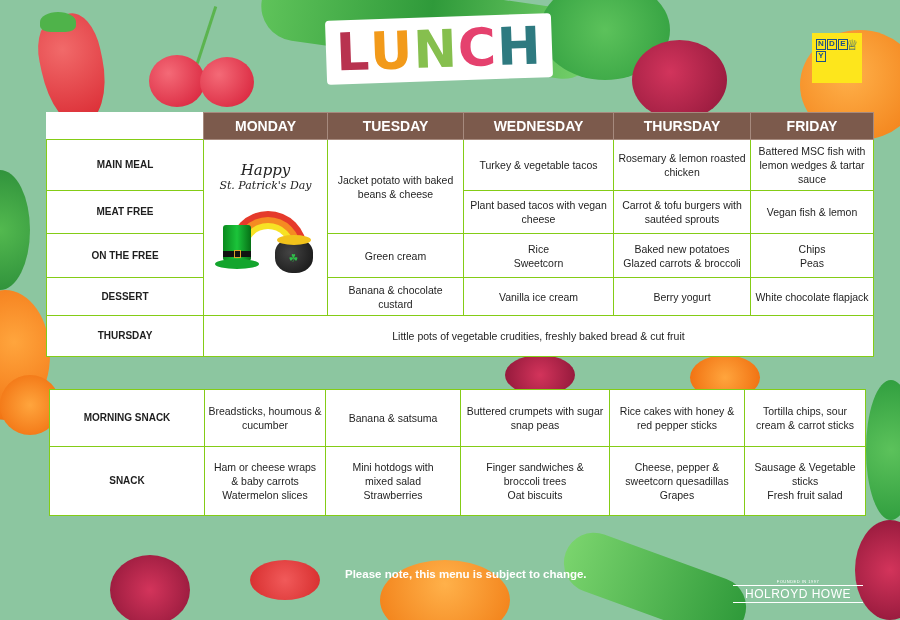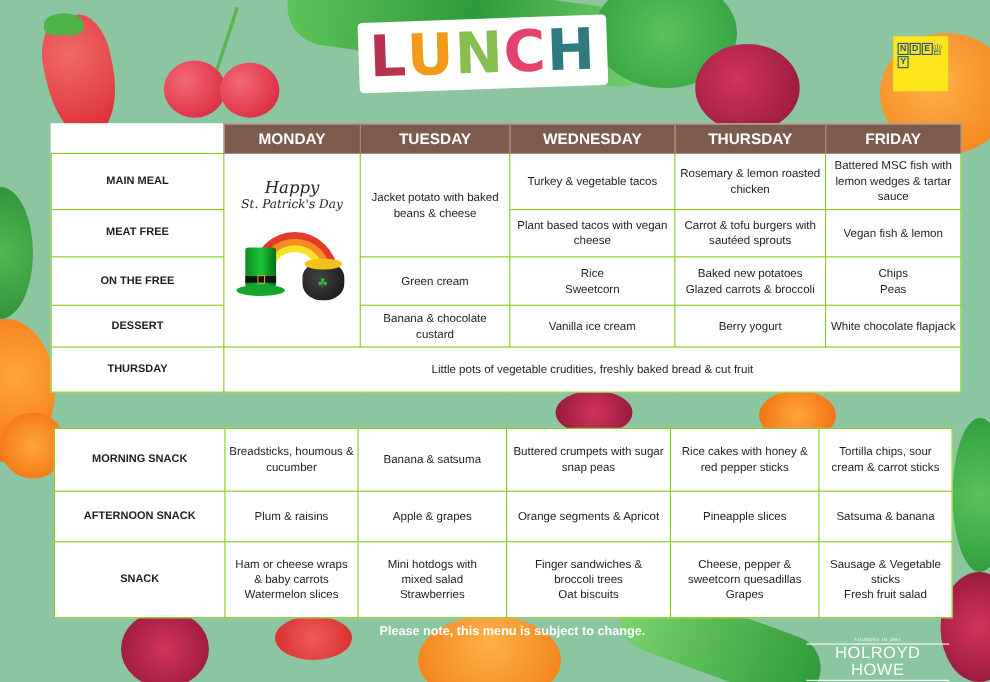--- a/index.html
+++ b/index.html
@@ -79,21 +79,21 @@
   .hat-buckle { position: absolute; left: 19px; top: 25px; width: 7px; height: 8px; border: 1.5px solid #d6a329; }
   .hat-brim { position: absolute; left: 0; top: 34px; width: 44px; height: 10px; background: #13a52d; border-radius: 50%; }
   .pot { position: absolute; left: 64px; top: 76px; width: 38px; height: 34px; background: radial-gradient(circle at 40% 40%, #444, #111); border-radius: 40% 40% 45% 45%; }
   .gold { position: absolute; left: 66px; top: 72px; width: 34px; height: 10px; background: #f1c21b; border-radius: 50%; }
   .clover { position: absolute; left: 78px; top: 88px; color: #2fbf4a; font-size: 11px; }
 
   
   .note { position: absolute; left: 345px; top: 568px; color: #fff; font-weight: bold; font-size: 11.5px; }
   .hh { position: absolute; left: 733px; top: 579px; width: 130px; color: #fff; text-align: center; }
   .hh-small { font-size: 4px; letter-spacing: 0.5px; display: block; }
-  .hh-main { display: block; font-size: 15px; letter-spacing: 0.5px; border-top: 1px solid #fff; border-bottom: 1px solid #fff; line-height: 16px; margin: 1px 0; }
+  .hh-main { display: block; font-size: 12px; letter-spacing: 0.5px; border-top: 1px solid #fff; border-bottom: 1px solid #fff; line-height: 16px; margin: 1px 0; }
 </style>
 </head>
 <body>
 
 <div class="bg-shape lettuce-left"></div>
 <div class="bg-shape chili"></div>
 <div class="bg-shape chili-stem"></div>
 <div class="cherry-stem"></div>
 <div class="bg-shape cherry1"></div>
 <div class="bg-shape cherry2"></div>
@@ -223,28 +223,20 @@
   </colgroup>
   <tbody>
     <tr style="height:57px">
       <td class="label">MORNING SNACK</td>
       <td>Breadsticks, houmous &amp; cucumber</td>
       <td>Banana &amp; satsuma</td>
       <td>Buttered crumpets with sugar snap peas</td>
       <td>Rice cakes with honey &amp; red pepper sticks</td>
       <td>Tortilla chips, sour cream &amp; carrot sticks</td>
     </tr>
-    <tr style="height:46px">
-      <td class="label">AFTERNOON SNACK</td>
-      <td>Plum &amp; raisins</td>
-      <td>Apple &amp; grapes</td>
-      <td>Orange segments &amp; Apricot</td>
-      <td>Pineapple slices</td>
-      <td>Satsuma &amp; banana</td>
-    </tr>
     <tr style="height:69px">
       <td class="label">SNACK</td>
       <td class="multiline">Ham or cheese wraps
 &amp; baby carrots
 Watermelon slices</td>
       <td class="multiline">Mini hotdogs with
 mixed salad
 Strawberries</td>
       <td class="multiline">Finger sandwiches &amp;
 broccoli trees

